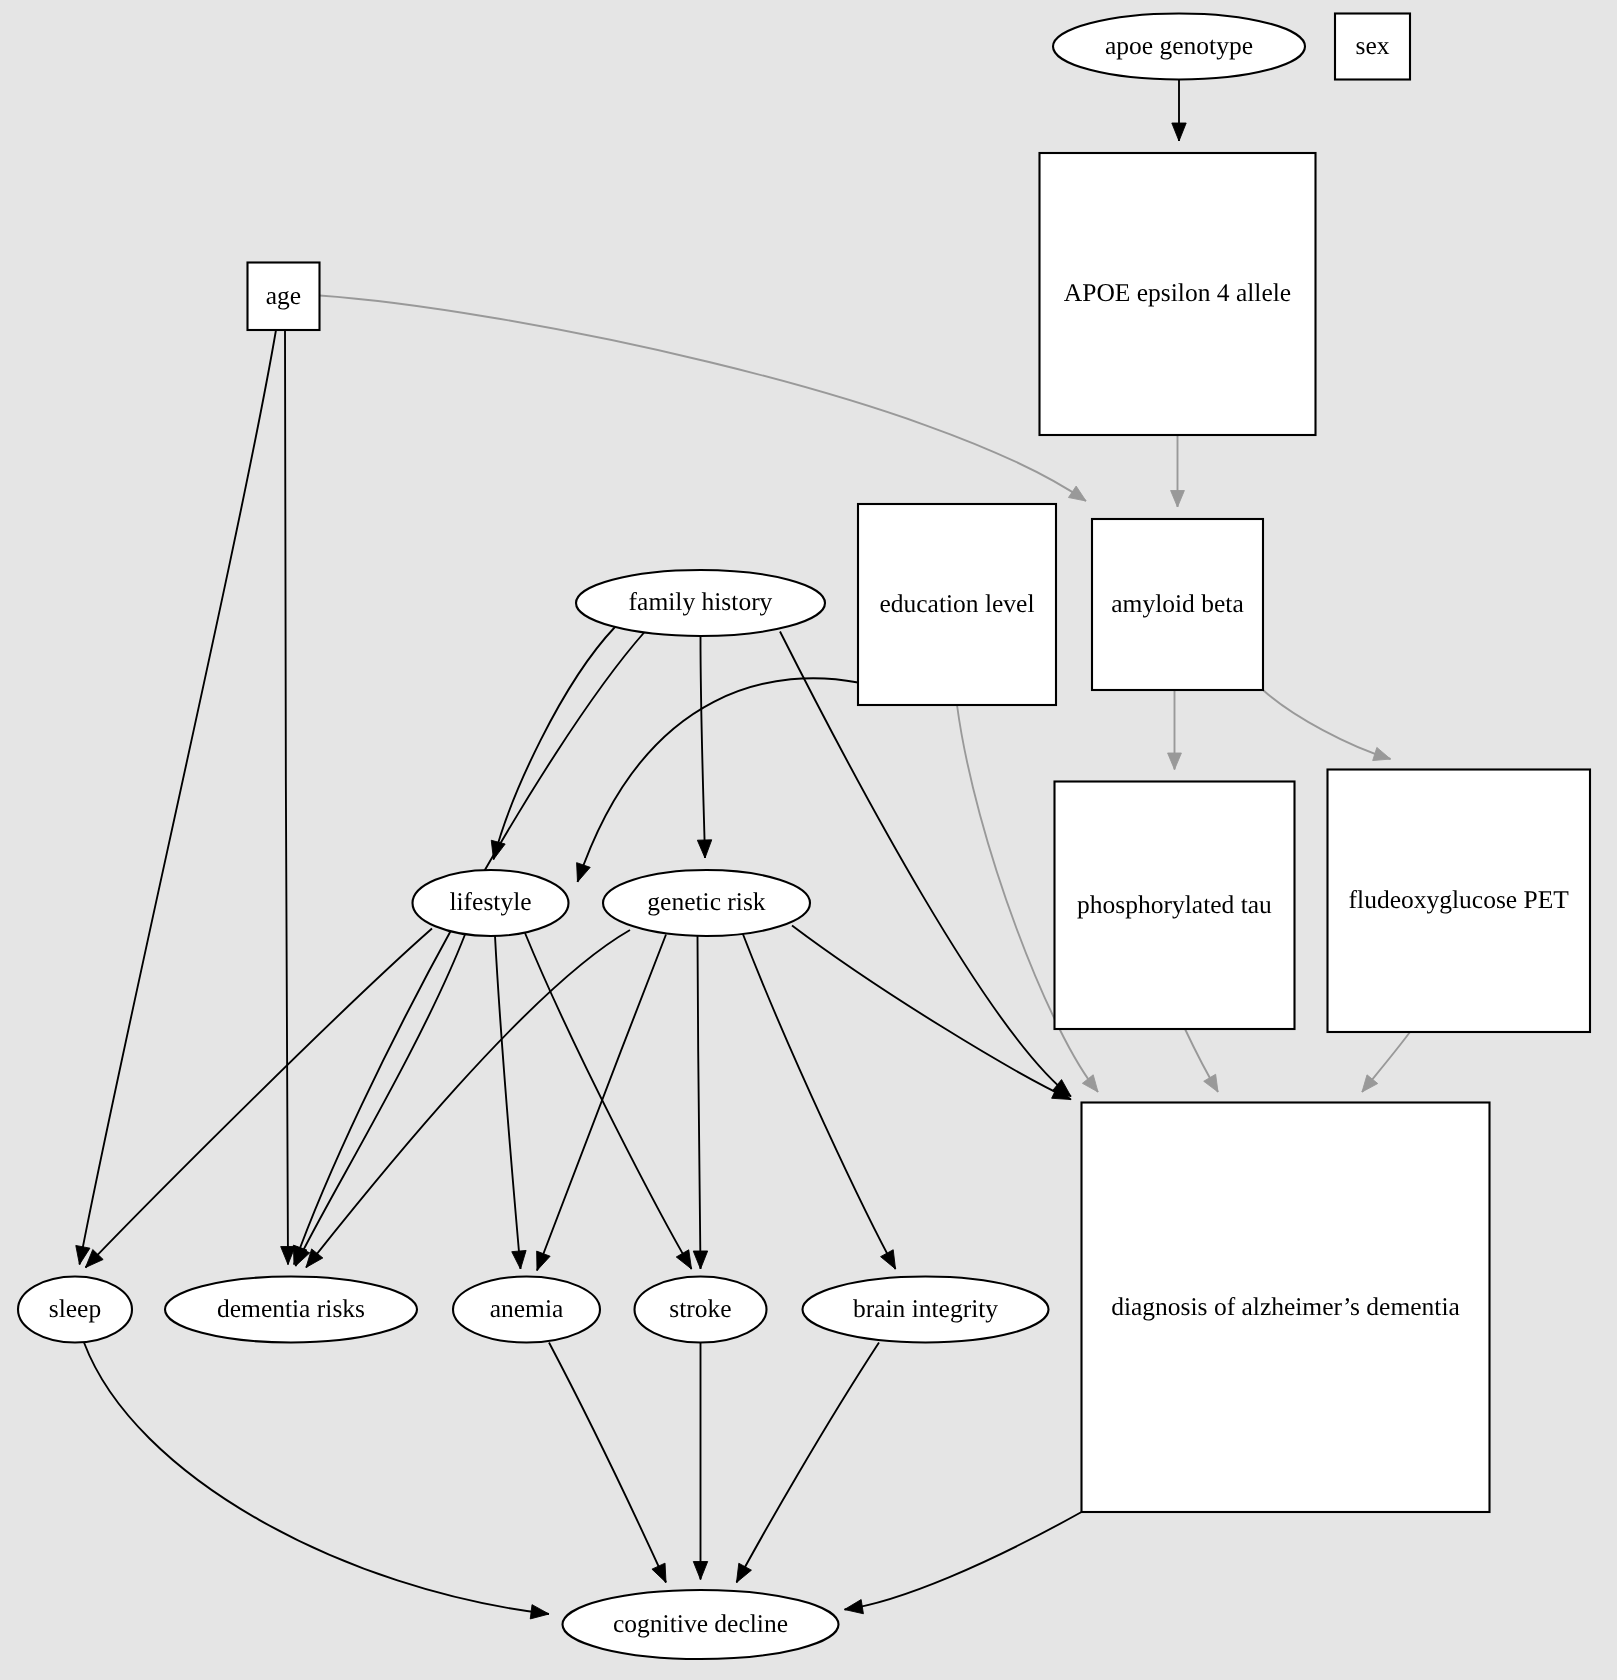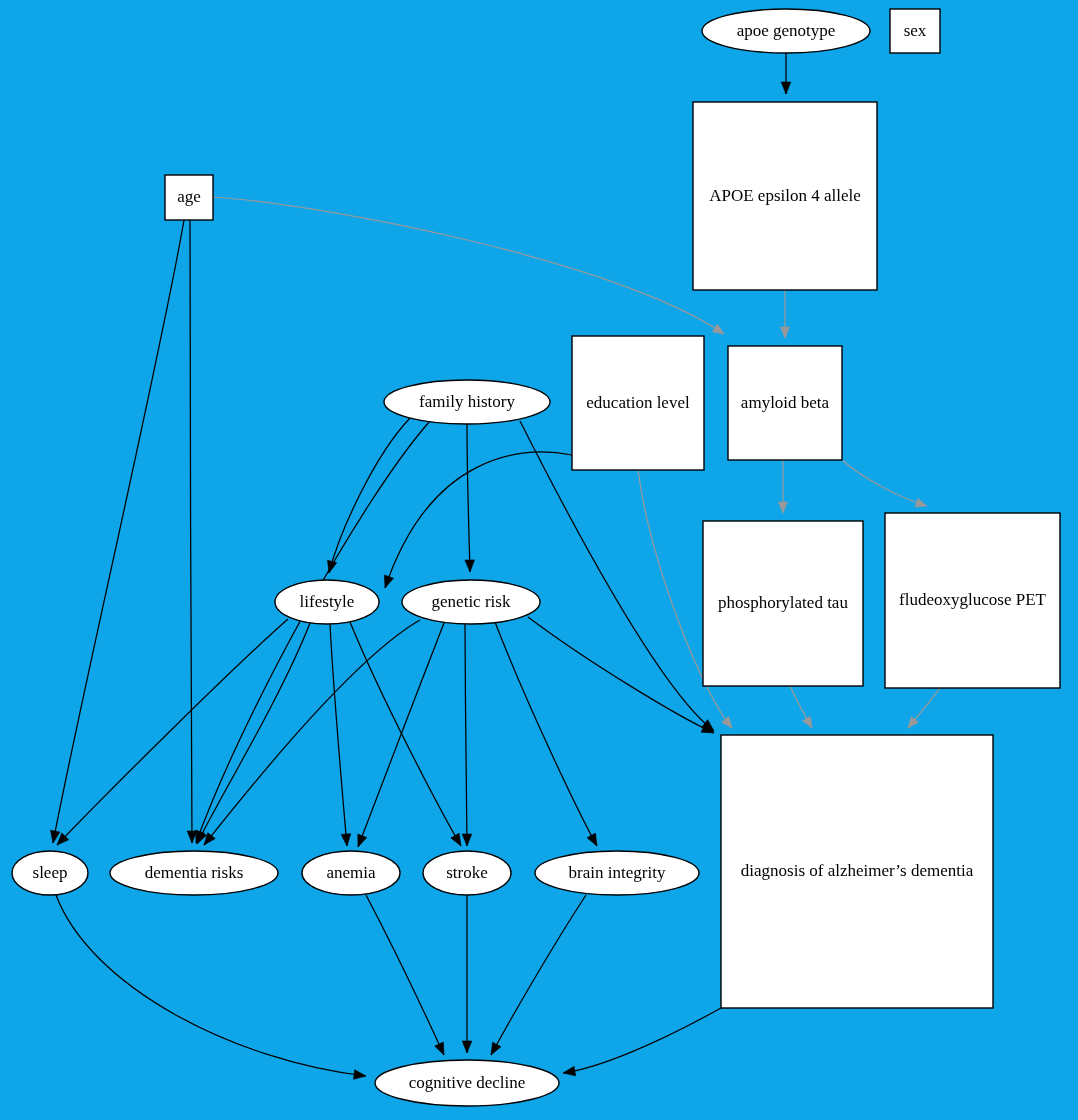--- a/index.html
+++ b/index.html
@@ -7,21 +7,21 @@
     padding: 0;
     background: #ffffff;
   }
   body {
     font-family: "Liberation Serif", "DejaVu Serif", serif;
   }
   #graph-canvas {
     position: relative;
     width: 1078px;
     height: 1120px;
-    background: #0ea5e9;
+    background: #e5e5e5;
     overflow: hidden;
   }
   svg#dag {
     display: block;
     width: 1078px;
     height: 1120px;
   }
   .node-shape {
     fill: #ffffff;
     stroke: #000000;

